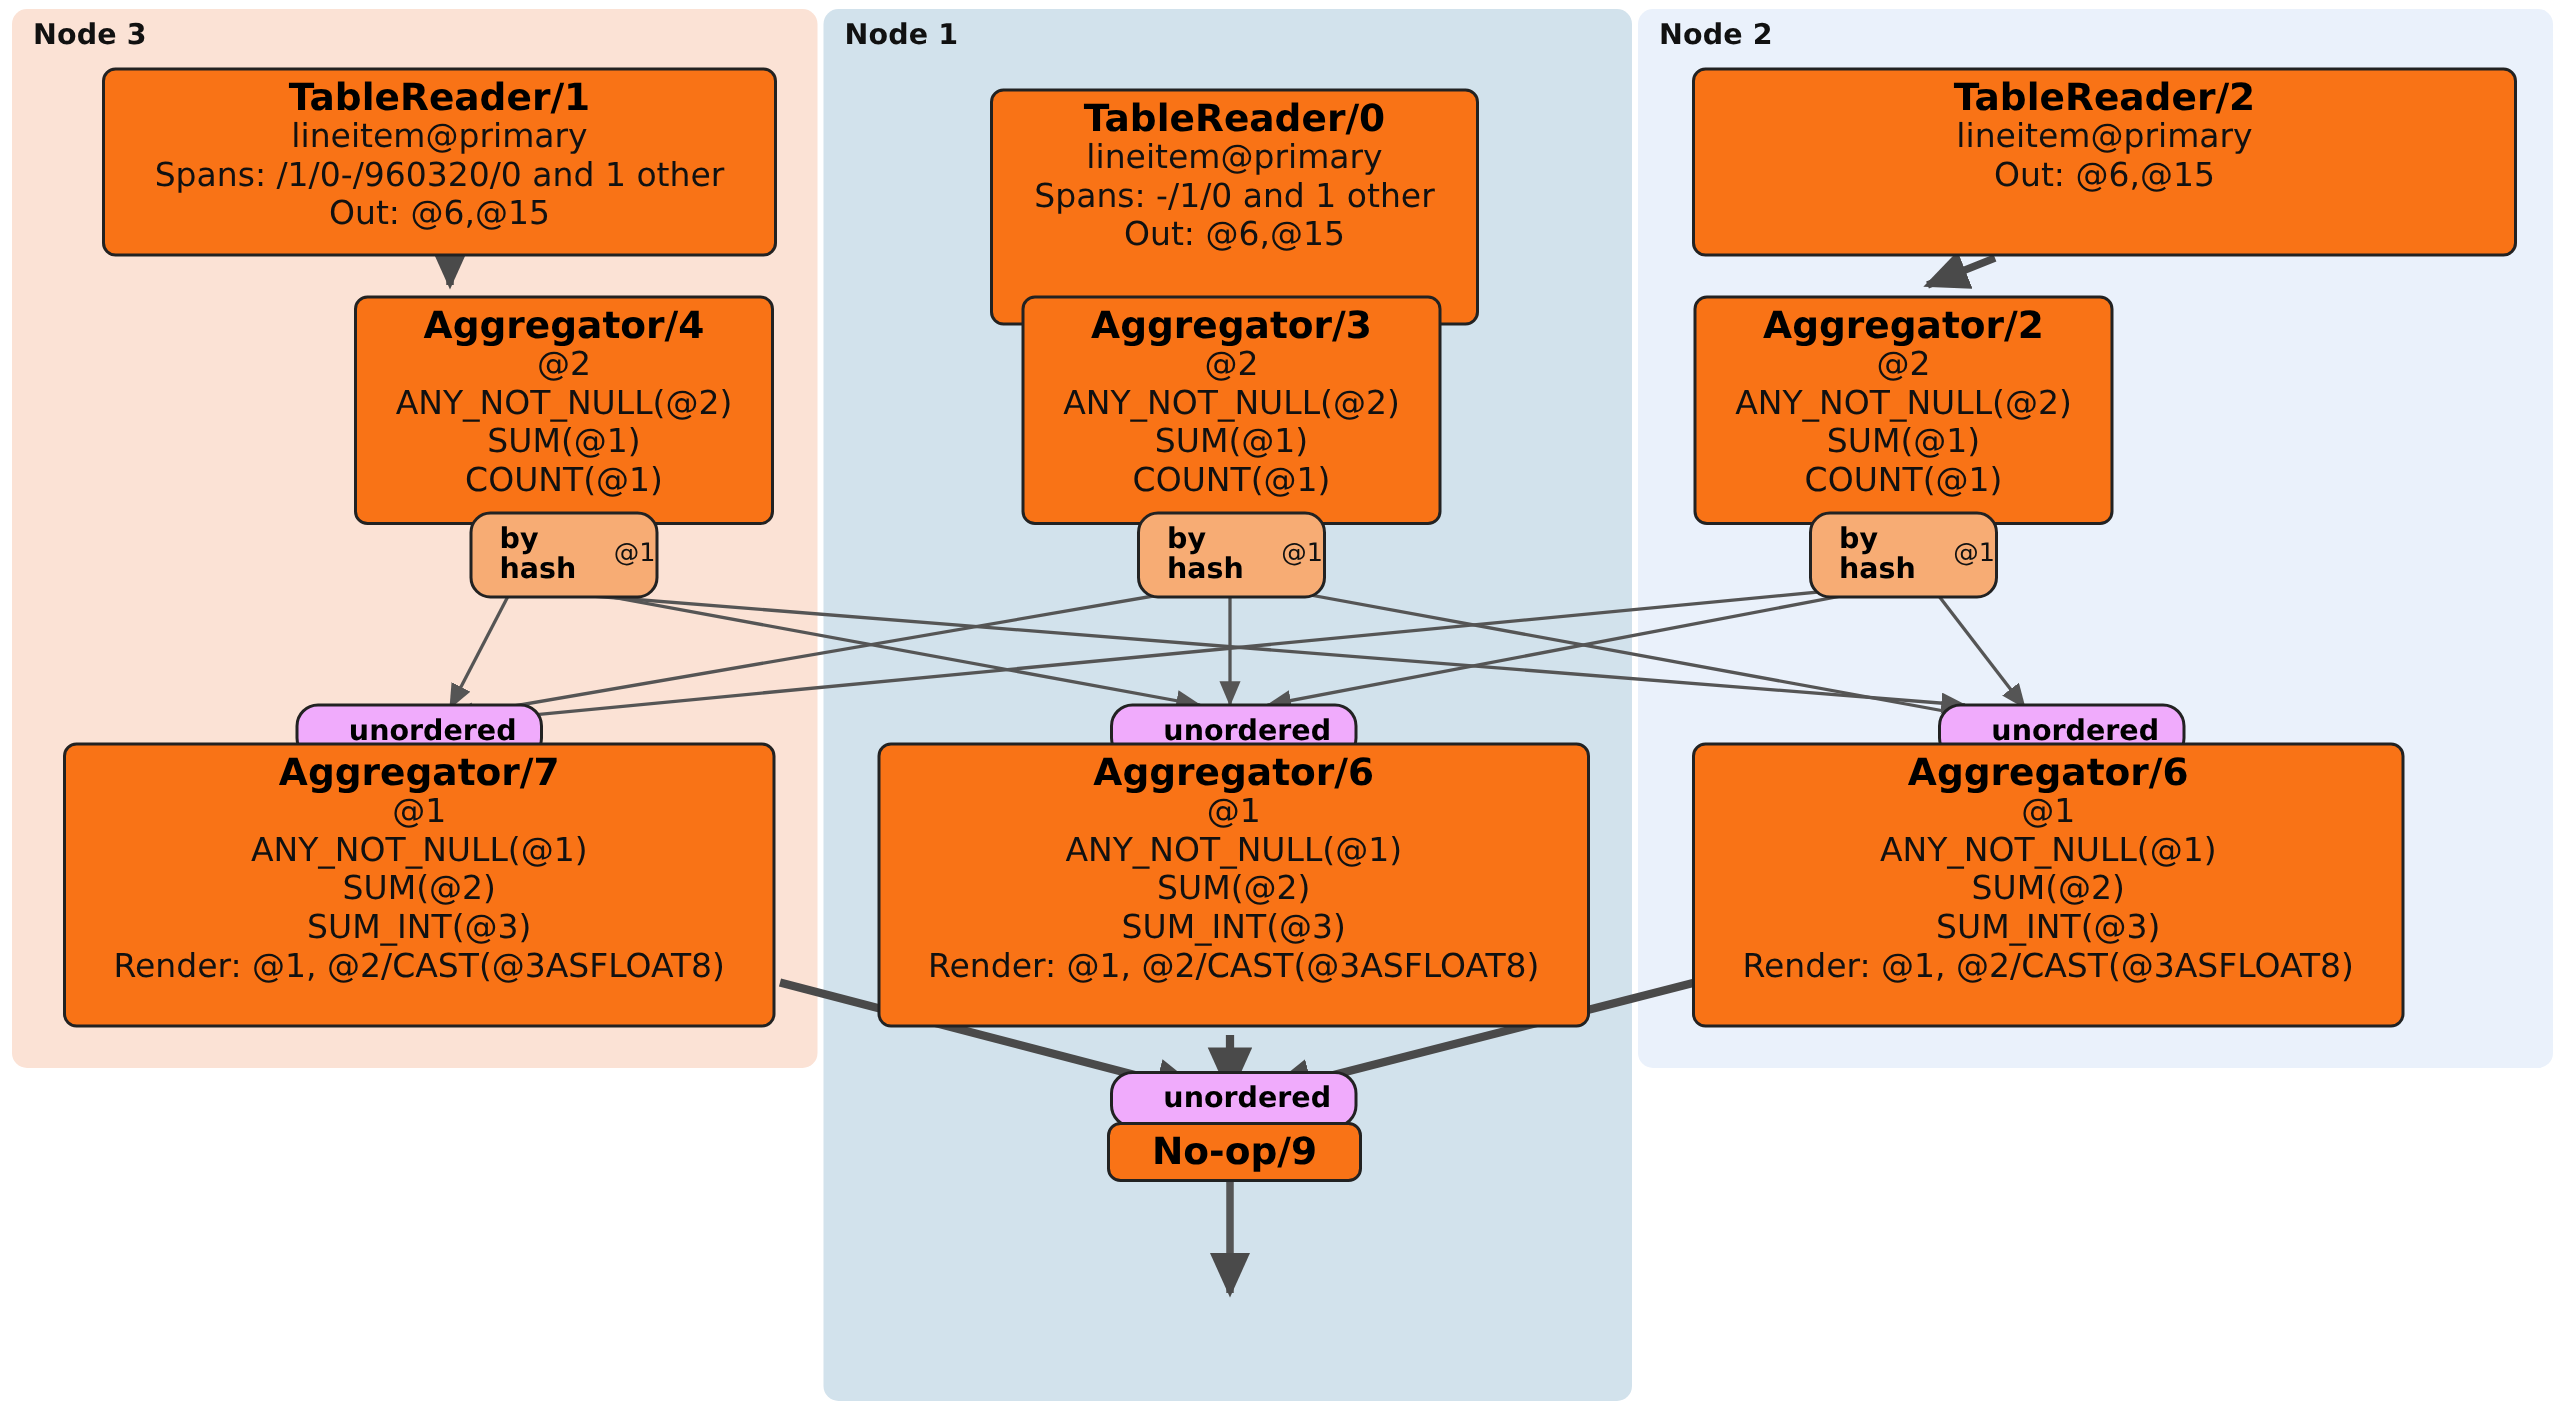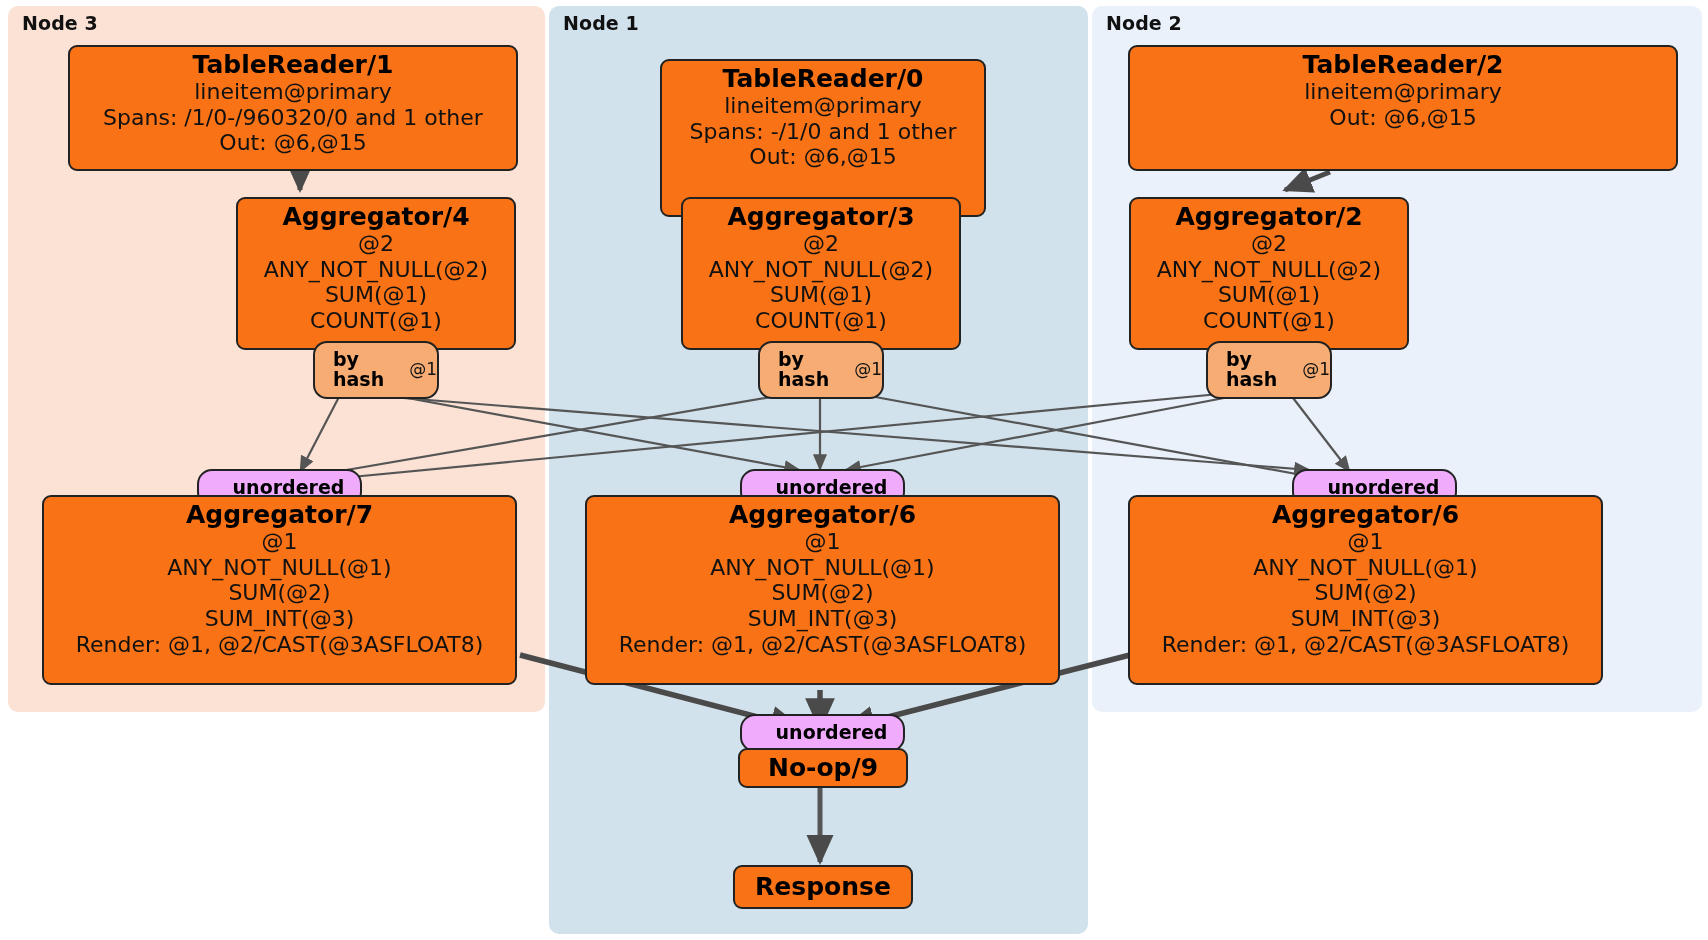--- a/index.html
+++ b/index.html
@@ -167,17 +167,14 @@
   </div>
 
   <div class="pill unordered" style="left:740px;top:714px;width:165px;height:38px;">
     <div class="ptitle">unordered</div>
   </div>
 
   <div class="box" style="left:738px;top:748px;width:170px;height:40px;justify-content:center;padding-top:0;">
     <div class="title">No-op/9</div>
   </div>
 
-  <div class="box" style="left:733px;top:865px;width:180px;height:44px;justify-content:center;padding-top:0;">
-    <div class="title">Response</div>
-  </div>
 
 </div>
 
 </body></html>

